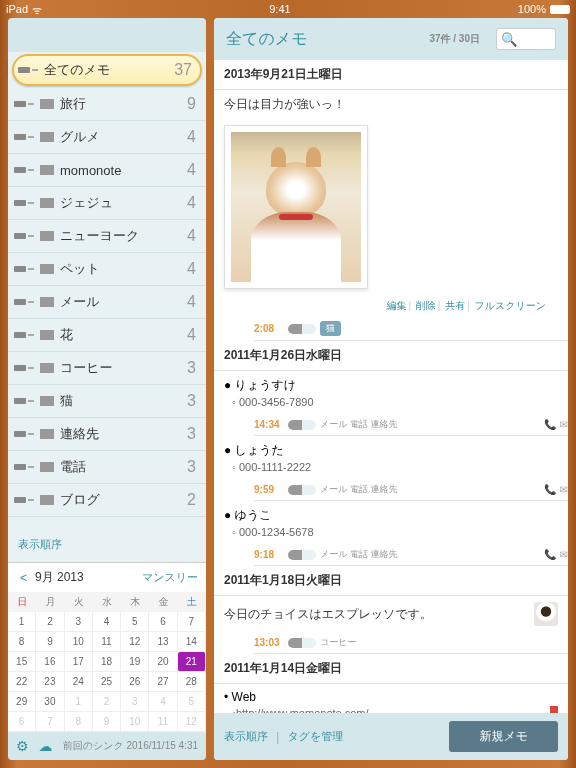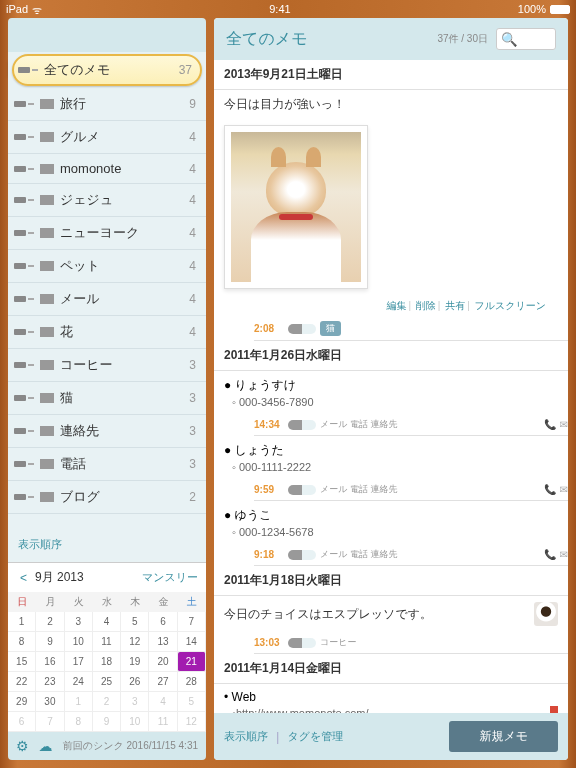--- a/index.html
+++ b/index.html
@@ -17,21 +17,21 @@
 .tab:nth-child(2), .tab:nth-child(3) { margin-left: -2px; }
 
 .tag-list { flex: 1; background: #e8f2f4; overflow-y: auto; }
 .tag-item { display: flex; align-items: center; padding: 7px 10px 7px 6px; border-bottom: 1px solid #d4e0e4; cursor: pointer; }
 .tag-item.selected { background: linear-gradient(180deg, #fef8d8 0%, #fcf0b8 100%); border: 2px solid #e8b848; border-radius: 16px; margin: 2px 4px; padding: 5px 8px 5px 4px; box-shadow: 0 1px 2px rgba(0,0,0,0.2); }
 .tag-icon { width: 20px; height: 10px; margin-right: 6px; position: relative; }
 .tag-icon::before { content: ""; position: absolute; left: 0; top: 2px; width: 12px; height: 6px; background: #888; border-radius: 1px; }
 .tag-icon::after { content: ""; position: absolute; right: 0; top: 4px; width: 6px; height: 2px; background: #aaa; }
 .tag-color { width: 14px; height: 10px; background: #999; margin-right: 6px; }
 .tag-label { flex: 1; color: #333; font-size: 13px; }
-.tag-count { color: #999; font-size: 12px; text-align: center; }
+.tag-count { color: #999; font-size: 16px; text-align: center; }
 
 .sort-order { padding: 10px; color: #3a8fa0; font-size: 11px; background: #e8f2f4; }
 
 .calendar-panel { background: #fff; border-top: 1px solid #ccc; }
 .cal-header { display: flex; align-items: center; padding: 6px 8px; font-size: 12px; }
 .cal-nav { color: #3a8fa0; cursor: pointer; padding: 0 4px; }
 .cal-month { flex: 1; margin-left: 4px; color: #333; }
 .cal-type { color: #3a8fa0; font-size: 11px; }
 .cal-grid { display: grid; grid-template-columns: repeat(7, 1fr); text-align: center; font-size: 10px; }
 .cal-dow { padding: 3px 0; color: #888; background: #f4f4f4; }
@@ -40,21 +40,21 @@
 .cal-day { padding: 4px 0; color: #666; border-right: 1px solid #eee; border-bottom: 1px solid #eee; height: 20px; }
 .cal-day.other { color: #ccc; }
 .cal-day.today { background: #a21caf; color: #fff; border-radius: 2px; }
 
 .bottom-bar { display: flex; align-items: center; padding: 6px 8px; background: #d4e8ec; font-size: 10px; color: #888; border-radius: 0 0 4px 4px; }
 .bottom-icon { color: #3a8fa0; margin-right: 10px; cursor: pointer; font-size: 14px; }
 .sync-info { flex: 1; text-align: right; }
 
 .memo-header { display: flex; align-items: center; padding: 10px 12px; background: #d4e8ec; }
 .memo-title { flex: 1; color: #3a8fa0; font-size: 16px; }
-.memo-count { color: #888; font-size: 10px; margin-right: 8px; }
+.memo-count { color: #888; font-size: 10px; margin-right: 16px; font-weight: bold; }
 .search-box { width: 60px; height: 22px; border: 1px solid #ccc; border-radius: 3px; padding: 0 4px; background: #fff; }
 
 .memo-list { flex: 1; overflow-y: auto; background: #fff; }
 .memo-date-header { padding: 6px 10px; font-weight: bold; font-size: 12px; color: #333; border-bottom: 1px solid #e0e0e0; }
 .memo-body-text { padding: 6px 10px; font-size: 12px; color: #333; }
 .memo-image-box { margin: 6px 10px; padding: 6px; border: 1px solid #ddd; box-shadow: 0 2px 4px rgba(0,0,0,0.1); display: inline-block; width: 144px; }
 .cat-image { width: 130px; height: 150px; background: linear-gradient(180deg, #c8b898 0%, #e8d8b0 15%, #f0e8d8 40%, #e8d0b0 100%); position: relative; overflow: hidden; }
 .cat-image::before { content: ""; position: absolute; top: 30px; left: 35px; width: 60px; height: 55px; background: radial-gradient(ellipse, #fff 20%, #e8c8a0 60%, #d8a870 100%); border-radius: 50% 50% 45% 45%; }
 .cat-image::after { content: ""; position: absolute; top: 15px; left: 40px; width: 15px; height: 20px; background: #d8a870; border-radius: 50% 50% 0 0; box-shadow: 35px 0 0 #d8a870; }
 .cat-body { position: absolute; bottom: 0; left: 20px; width: 90px; height: 70px; background: linear-gradient(180deg, #c88858 0%, #fff 40%); border-radius: 40% 40% 0 0; }

